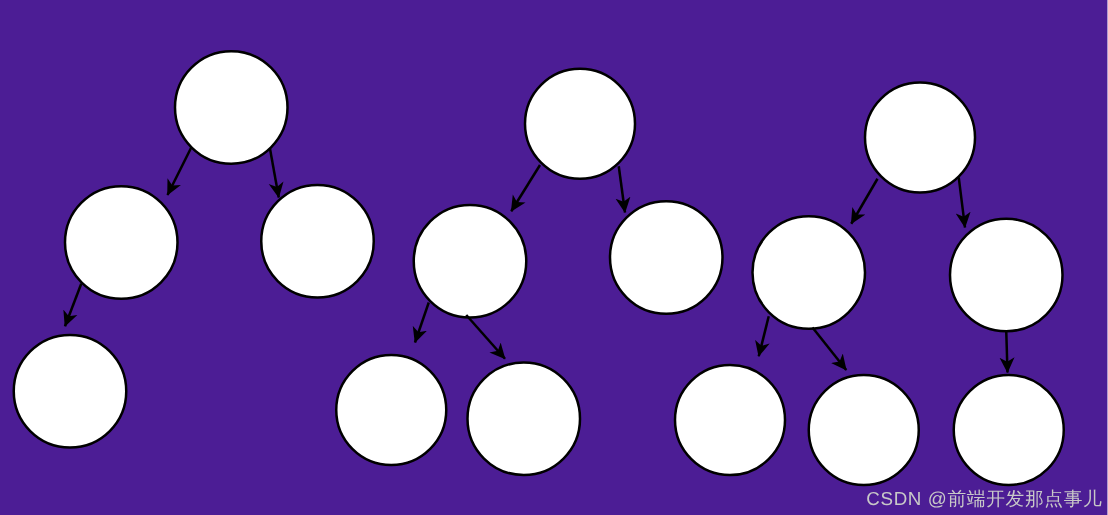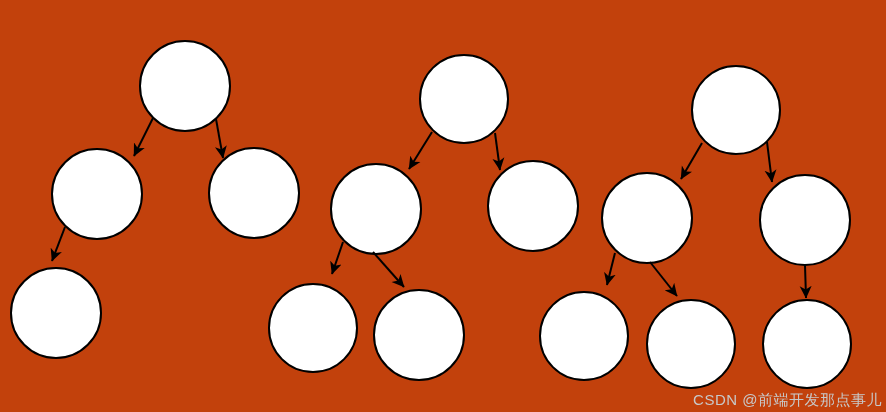--- a/index.html
+++ b/index.html
@@ -5,21 +5,21 @@
   html, body {
     margin: 0;
     padding: 0;
     background: #ffffff;
     font-family: "Liberation Sans", "DejaVu Sans", sans-serif;
   }
   .stage {
     position: relative;
     width: 886px;
     height: 412px;
-    background: #c2410c;
+    background: #4c1d95;
     overflow: hidden;
   }
   .stage svg {
     position: absolute;
     left: 0;
     top: 0;
     display: block;
   }
   .watermark {
     position: absolute;

